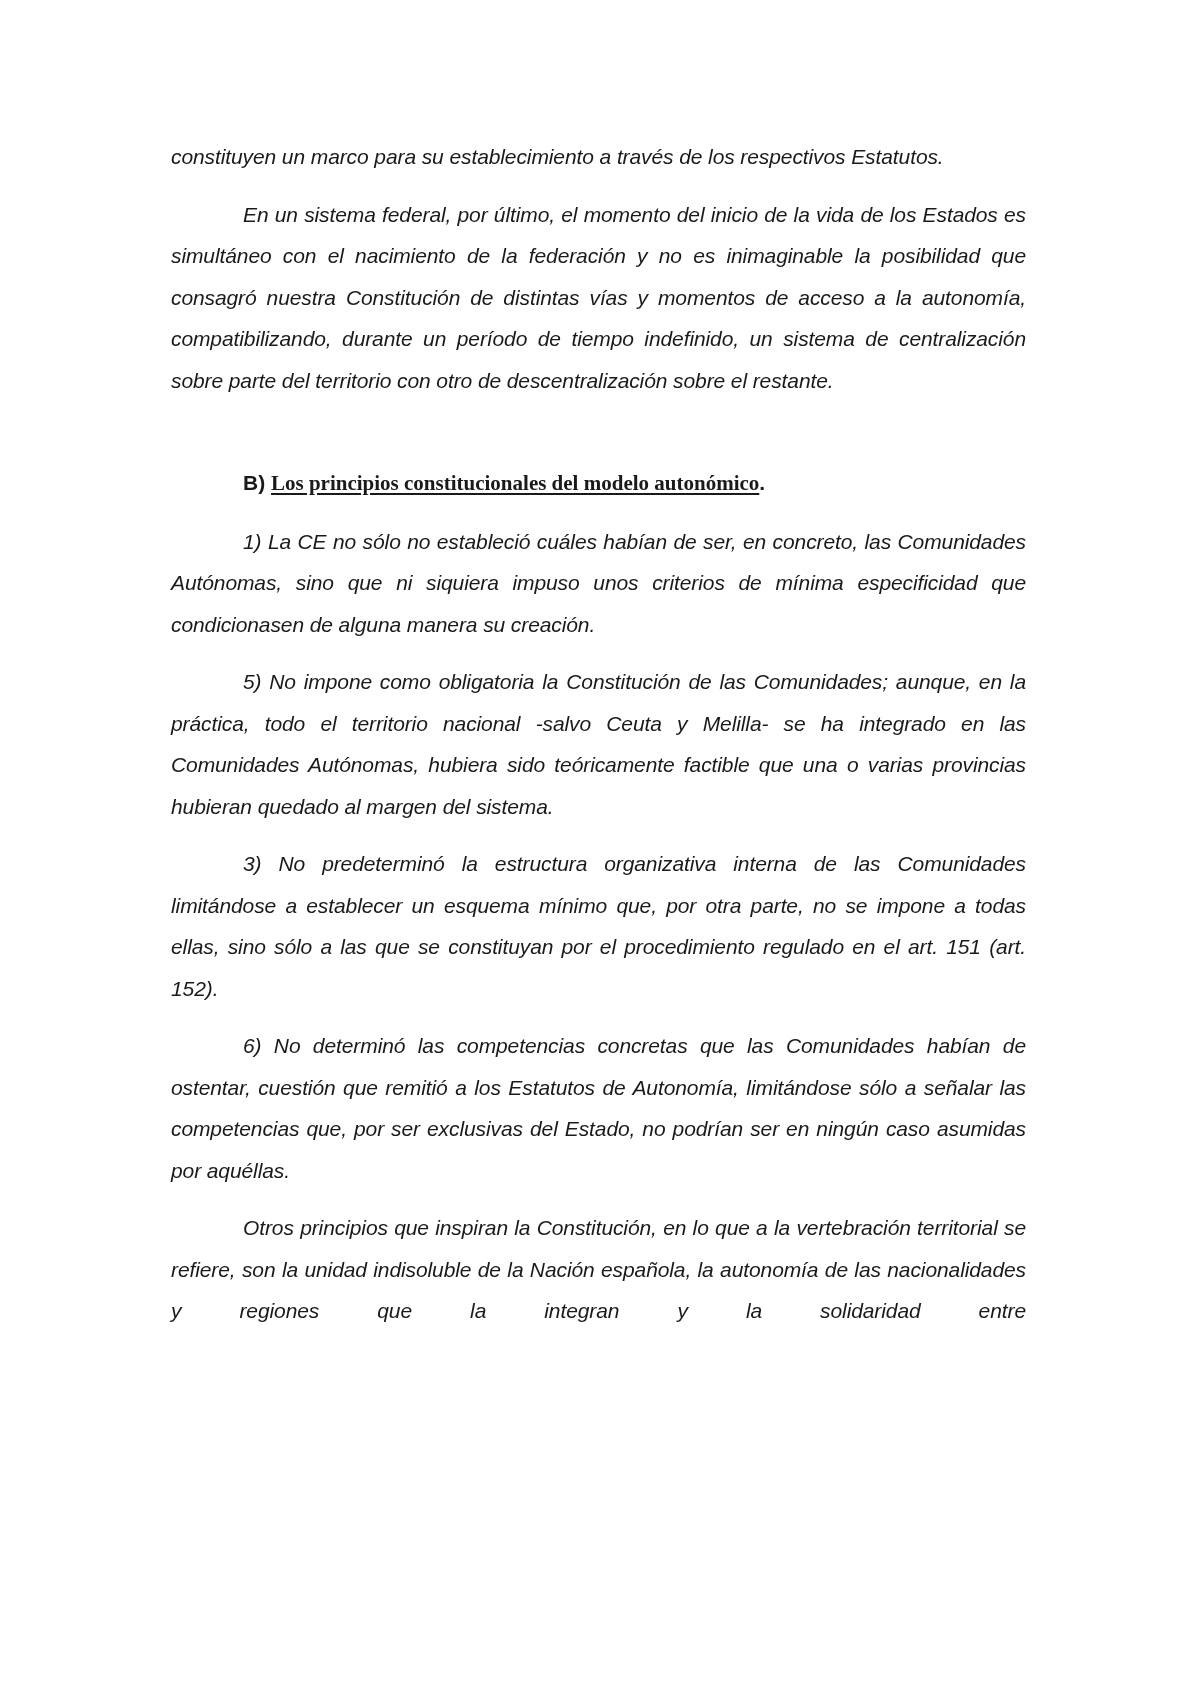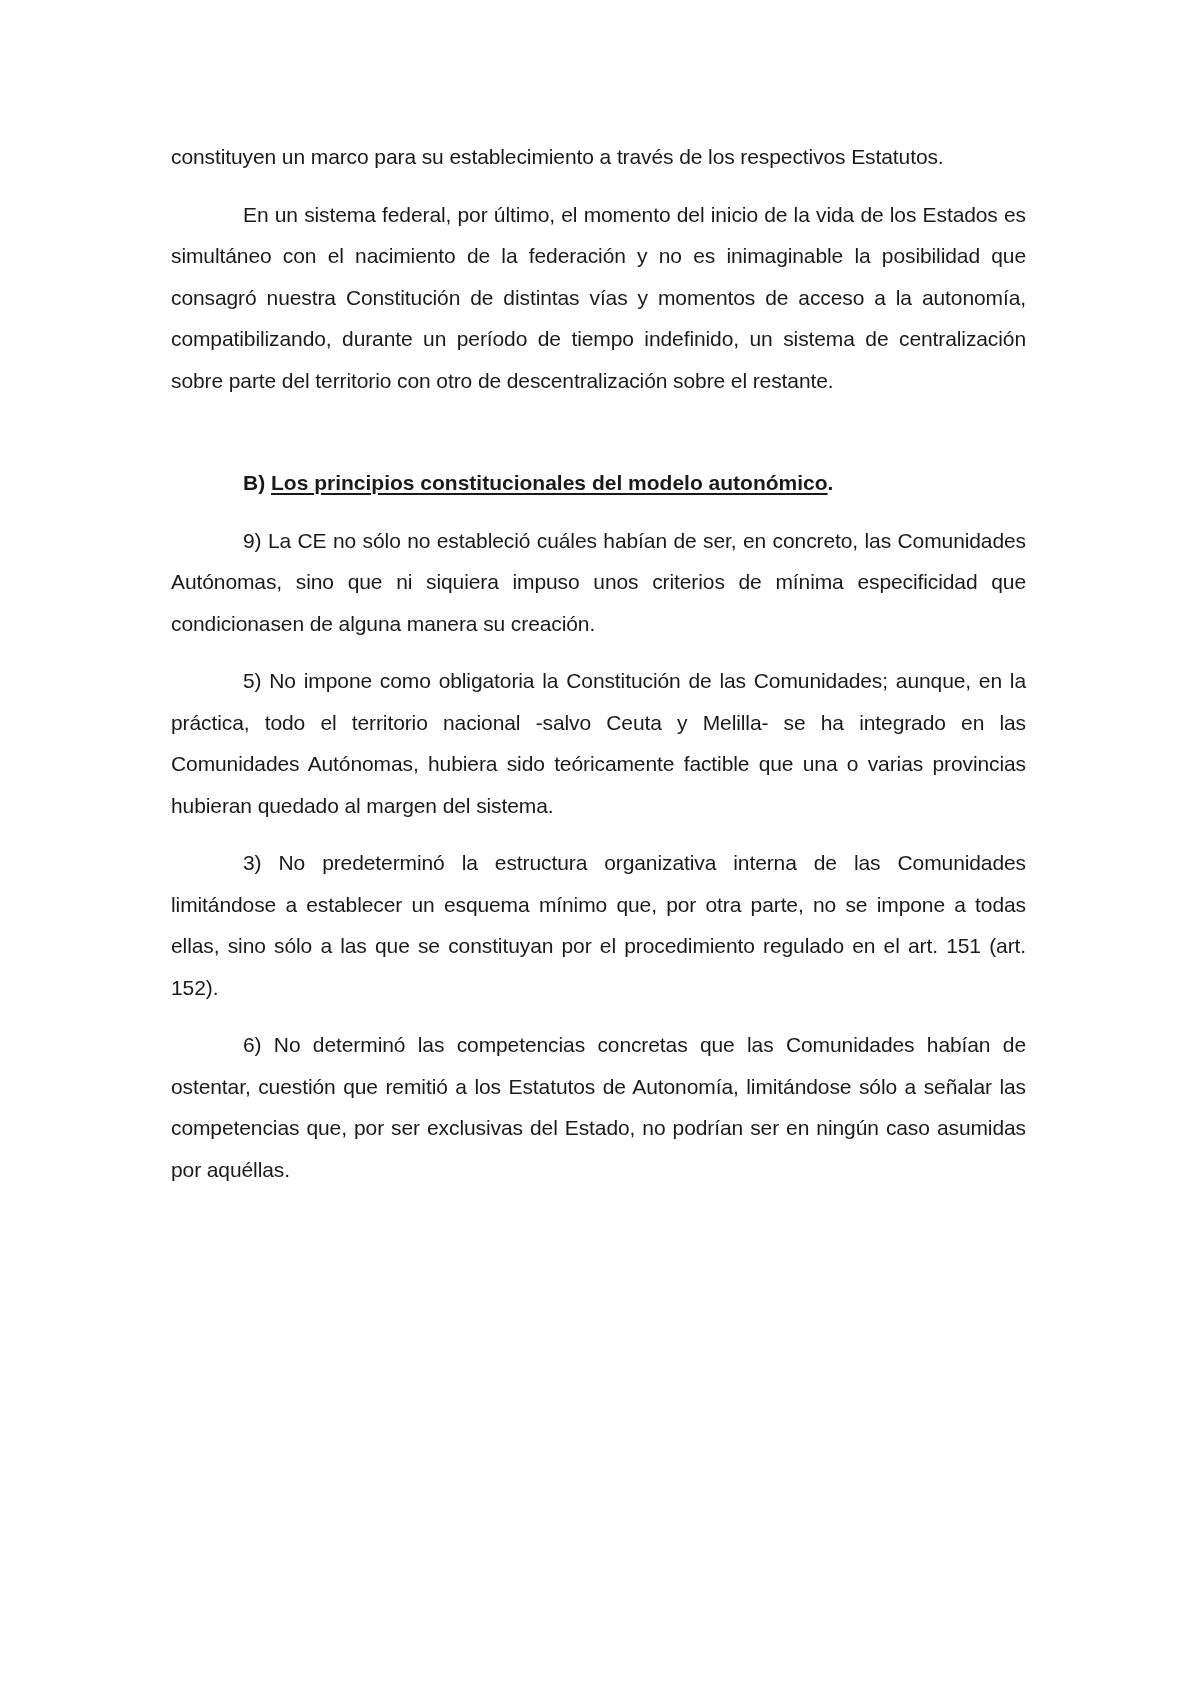--- a/index.html
+++ b/index.html
@@ -20,54 +20,57 @@
       left: 171px;
       top: 136px;
       width: 855px;
     }
     .p {
       margin: 0 0 16px 0;
       font-size: 21px;
       line-height: 41.5px;
       text-align: justify;
       letter-spacing: -0.1px;
+      font-style: italic;
     }
     .indent {
       text-indent: 72px;
     }
     .heading {
       margin: 61px 0 16px 0;
       font-size: 21px;
       line-height: 41.5px;
       font-weight: bold;
       text-indent: 72px;
     }
     .heading .u {
       text-decoration: underline;
       text-underline-offset: 3px;
       text-decoration-thickness: 2px;
+      font-family: Liberation Serif, serif;
     }
     .cut {
       text-align-last: justify;
     }
   </style>
 </head>
 <body>
 
 <div class="page">
 
   <p class="p">constituyen un marco para su establecimiento a través de los respectivos Estatutos.</p>
 
   <p class="p indent">En un sistema federal, por último, el momento del inicio de la vida de los Estados es simultáneo con el nacimiento de la federación y no es inimaginable la posibilidad que consagró nuestra Constitución de distintas vías y momentos de acceso a la autonomía, compatibilizando, durante un período de tiempo indefinido, un sistema de centralización sobre parte del territorio con otro de descentralización sobre el restante.</p>
 
   <p class="heading"><span>B) </span><span class="u">Los principios constitucionales del modelo autonómico</span><span>.</span></p>
 
 
-  <p class="p indent">9) La CE no sólo no estableció cuáles habían de ser, en concreto, las Comunidades Autónomas, sino que ni siquiera impuso unos criterios de mínima especificidad que condicionasen de alguna manera su creación.</p>
+  <p class="p indent">1) La CE no sólo no estableció cuáles habían de ser, en concreto, las Comunidades Autónomas, sino que ni siquiera impuso unos criterios de mínima especificidad que condicionasen de alguna manera su creación.</p>
 
   <p class="p indent">5) No impone como obligatoria la Constitución de las Comunidades; aunque, en la práctica, todo el territorio nacional -salvo Ceuta y Melilla- se ha integrado en las Comunidades Autónomas, hubiera sido teóricamente factible que una o varias provincias hubieran quedado al margen del sistema.</p>
 
   <p class="p indent">3) No predeterminó la estructura organizativa interna de las Comunidades limitándose a establecer un esquema mínimo que, por otra parte, no se impone a todas ellas, sino sólo a las que se constituyan por el procedimiento regulado en el art. 151 (art. 152).</p>
 
   <p class="p indent">6) No determinó las competencias concretas que las Comunidades habían de ostentar, cuestión que remitió a los Estatutos de Autonomía, limitándose sólo a señalar las competencias que, por ser exclusivas del Estado, no podrían ser en ningún caso asumidas por aquéllas.</p>
 
+  <p class="p indent cut">Otros principios que inspiran la Constitución, en lo que a la vertebración territorial se refiere, son la unidad indisoluble de la Nación española, la autonomía de las nacionalidades y regiones que la integran y la solidaridad entre</p>
 
 </div>
 
 </body></html>

